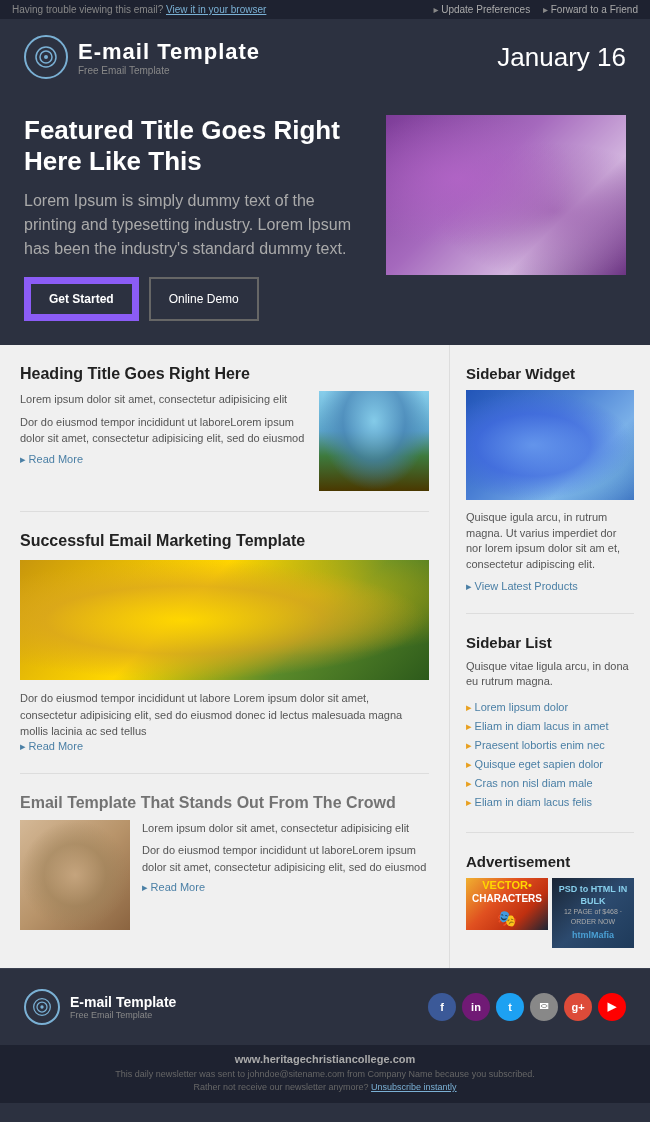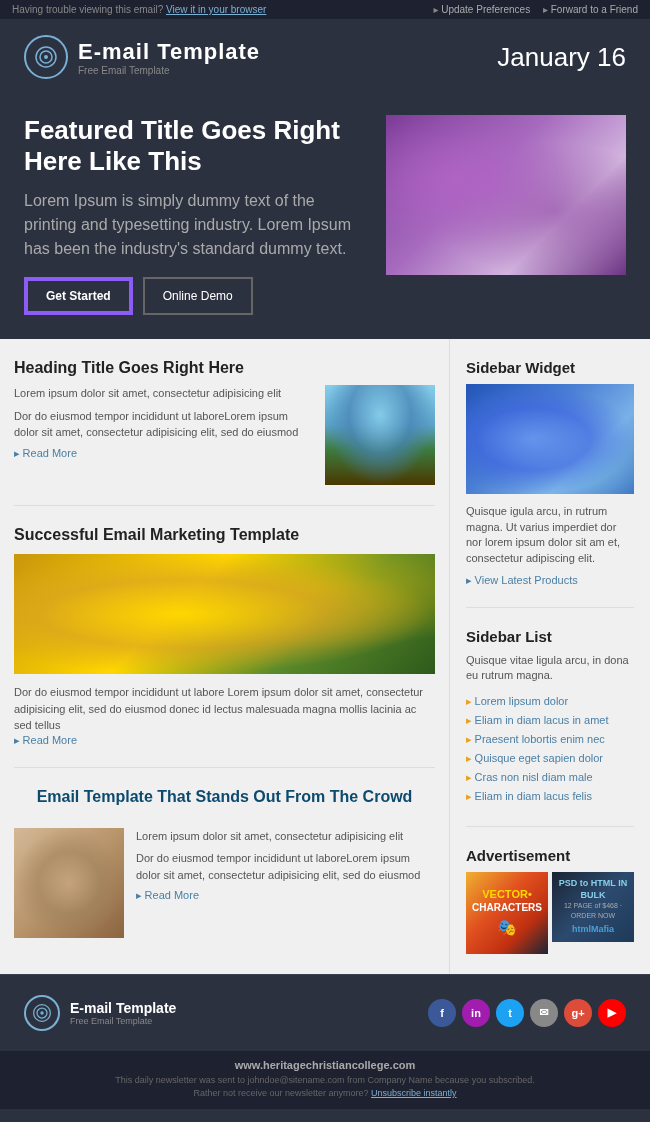--- a/index.html
+++ b/index.html
@@ -91,21 +91,21 @@
       line-height: 1.5;
       margin-bottom: 16px;
     }
     .hero-buttons {
       display: flex;
       gap: 10px;
     }
     .btn-primary {
       background: #2c3140;
       color: #fff;
-      border: 4px solid #8b5cf6;
+      border: 7px solid #8b5cf6;
       padding: 8px 18px;
       font-size: 12px;
       cursor: pointer;
       font-weight: bold;
     }
     .btn-secondary {
       background: transparent;
       color: #fff;
       border: 2px solid #666;
       padding: 8px 18px;
@@ -137,21 +137,21 @@
       margin: 0;
     }
 
     .content-wrapper {
       display: flex;
       gap: 0;
     }
 
     .content-left {
       flex: 1;
-      padding: 20px 14px;
+      padding: 20px 20px;
       border-right: 1px solid #ddd;
     }
 
     .content-right {
       width: 200px;
       padding: 20px 16px;
       flex-shrink: 0;
     }
 
     
@@ -231,23 +231,22 @@
     .article-2 p {
       font-size: 11px;
       color: #555;
       line-height: 1.5;
     }
 
     
     .article-3 h3 {
       font-size: 16px;
       font-weight: bold;
-      color: #0c4a6e;
-      margin-bottom: 22px;
-      text-align: center;
+      color: #737373;
+      margin-bottom: 8px;
     }
     .article-3-body {
       display: flex;
       gap: 12px;
     }
     .article-3-image {
       width: 110px;
       height: 110px;
       flex-shrink: 0;
       background: linear-gradient(135deg, #c8a882 0%, #a0845c 40%, #d4b896 70%);
@@ -330,21 +329,21 @@
       font-weight: bold;
       color: #222;
       margin-bottom: 8px;
     }
     .ad-images {
       display: flex;
       gap: 4px;
     }
     .ad-box-1 {
       flex: 1;
-      height: 82px;
+      height: 52px;
       background: linear-gradient(135deg, #e8a020 0%, #c0392b 50%, #2c3e50 100%);
       display: flex;
       align-items: center;
       justify-content: center;
       overflow: hidden;
     }
     .ad-box-1-inner {
       width: 100%;
       height: 100%;
       background:
@@ -428,21 +427,21 @@
       border-radius: 50%;
       display: flex;
       align-items: center;
       justify-content: center;
       font-size: 11px;
       font-weight: bold;
       color: #fff;
       cursor: pointer;
     }
     .si-f { background: #3b5998; }
-    .si-in { background: #a21caf; }
+    .si-in { background: #701a75; }
     .si-t { background: #1da1f2; }
     .si-e { background: #888; }
     .si-g { background: #dd4b39; }
     .si-y { background: #ff0000; }
 
     
     .bottom-bar {
       background: #1e2230;
       text-align: center;
       padding: 8px 12px;

